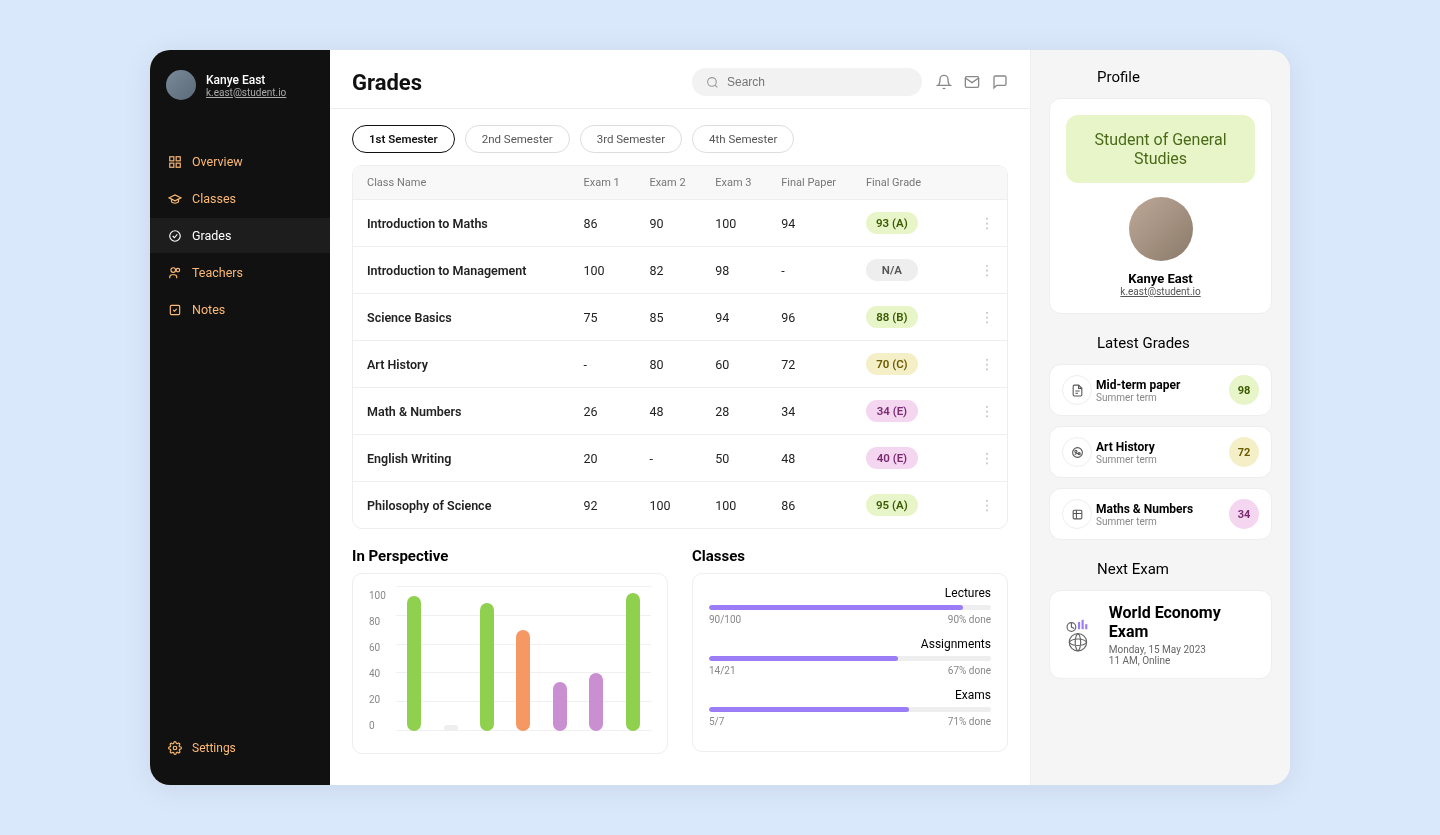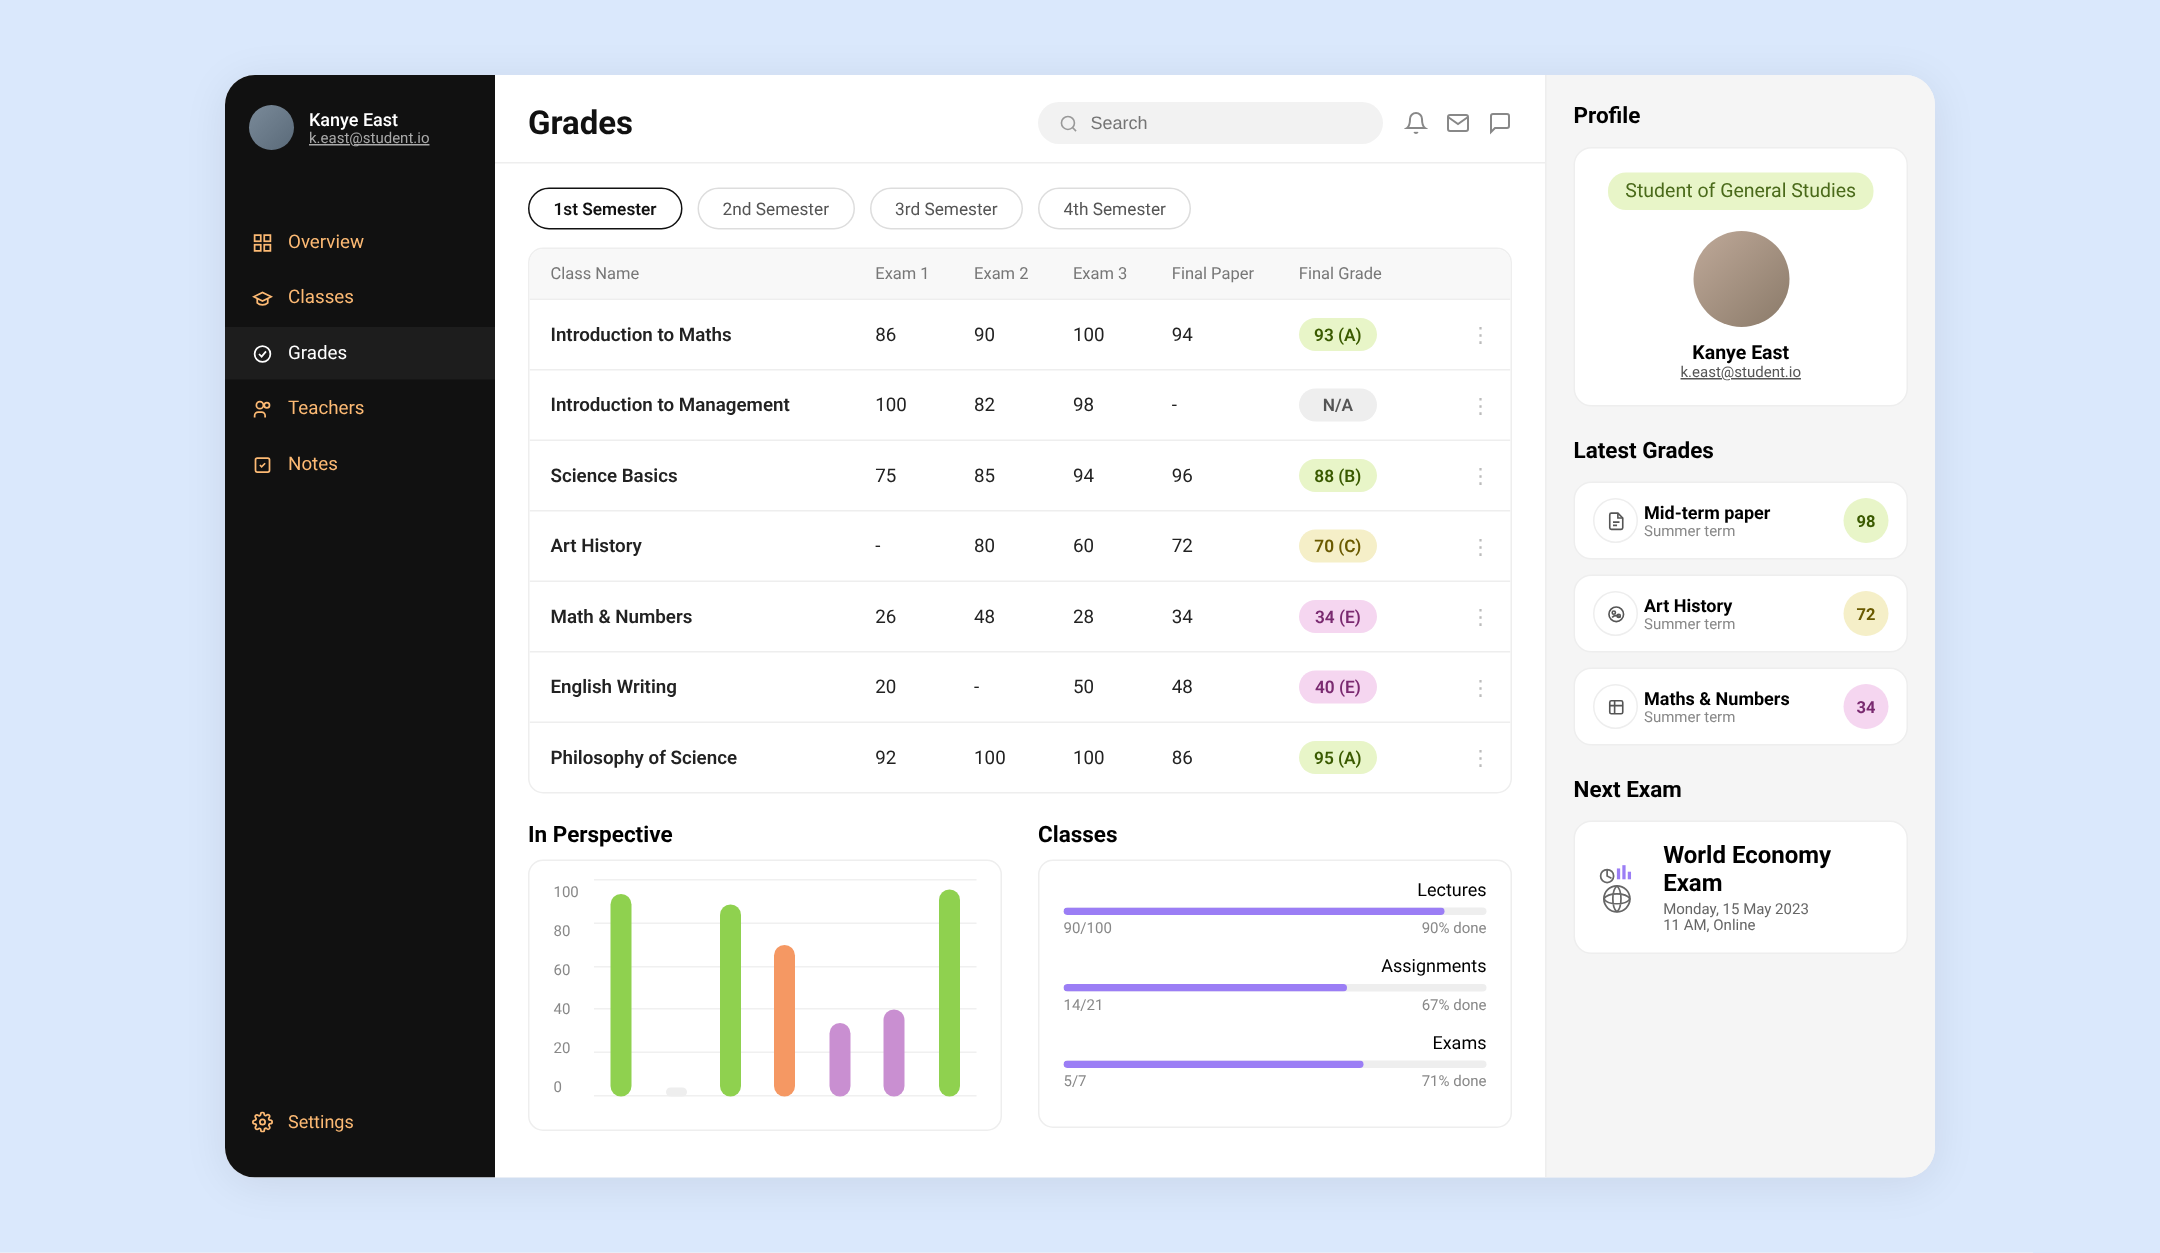--- a/index.html
+++ b/index.html
@@ -179,34 +179,34 @@
 .progress-meta { display: flex; justify-content: space-between; font-size: 10px; color: #888; margin-top: 4px; }
 
 
 .right {
   width: 260px;
   background: #f5f5f5;
   padding: 18px 18px;
   overflow-y: auto;
   border-left: 1px solid #eee;
 }
-.right-title { font-size: 15px; font-weight: 700; margin-bottom: 12px; }
+.right-title { font-size: 15px; font-weight: 400; margin-bottom: 12px; margin-left: 48px; }
 .profile-card {
   background: #fff;
   border: 1px solid #eee;
   border-radius: 12px;
   padding: 16px;
   text-align: center;
 }
 .badge {
   display: inline-block;
   background: #e8f5c8;
   color: #4a6a1a;
-  font-size: 13px;
-  padding: 5px 12px;
+  font-size: 16px;
+  padding: 15px 12px;
   border-radius: 12px;
   margin-bottom: 14px;
 }
 .profile-avatar {
   width: 64px; height: 64px; border-radius: 50%;
   background: linear-gradient(135deg,#bfa999,#8a7a69);
   margin: 0 auto 10px;
 }
 .profile-name { font-size: 13px; font-weight: 700; }
 .profile-email { font-size: 10px; color: #555; text-decoration: underline; }

